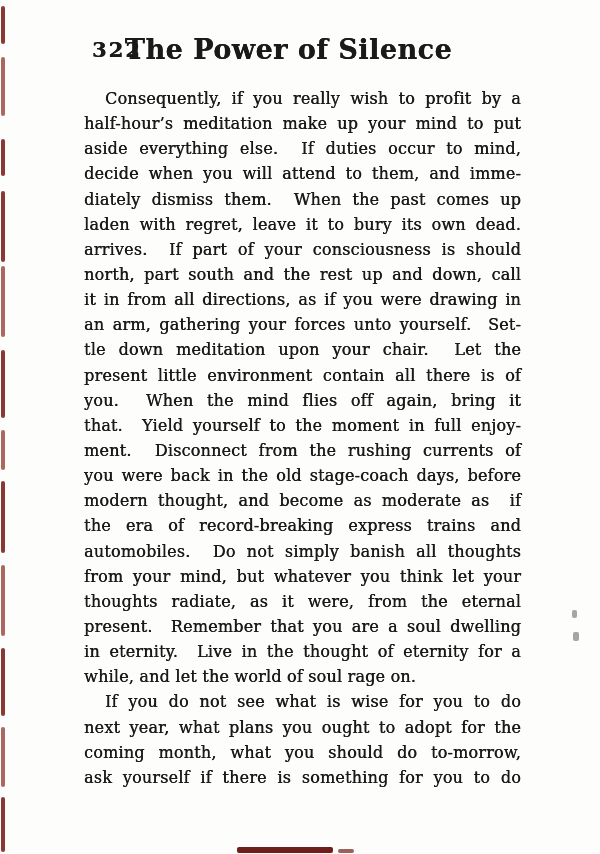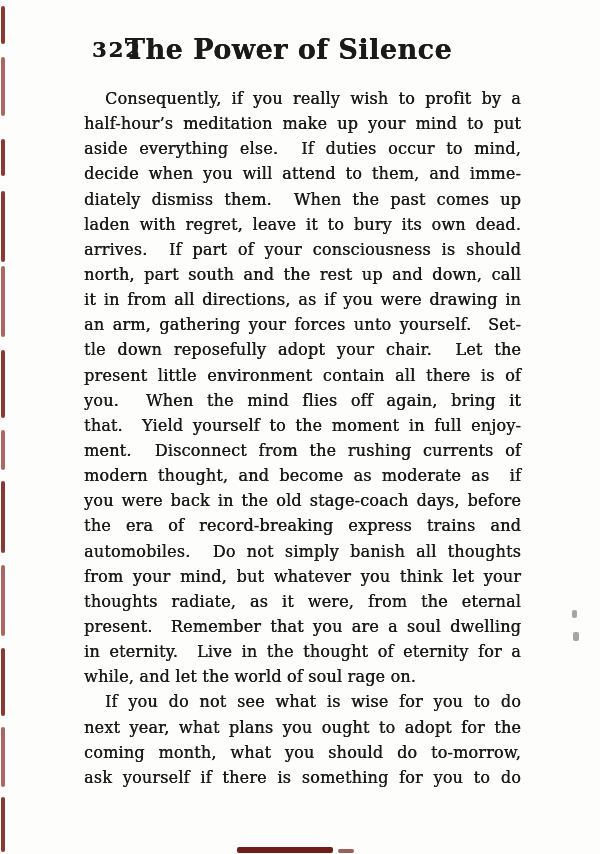--- a/index.html
+++ b/index.html
@@ -74,27 +74,27 @@
       <div class="line indent">Consequently, if you really wish to profit by a</div>
       <div class="line">half-hour’s meditation make up your mind to put</div>
       <div class="line">aside everything else.  If duties occur to mind,</div>
       <div class="line">decide when you will attend to them, and imme-</div>
       <div class="line">diately dismiss them.  When the past comes up</div>
       <div class="line">laden with regret, leave it to bury its own dead.</div>
       <div class="line">arrives.  If part of your consciousness is should</div>
       <div class="line">north, part south and the rest up and down, call</div>
       <div class="line">it in from all directions, as if you were drawing in</div>
       <div class="line">an arm, gathering your forces unto yourself.  Set-</div>
-      <div class="line">tle down reposefully adopt your chair.  Let the</div>
+      <div class="line">tle down meditation upon your chair.  Let the</div>
       <div class="line">present little environment contain all there is of</div>
       <div class="line">you.  When the mind flies off again, bring it</div>
       <div class="line">that.  Yield yourself to the moment in full enjoy-</div>
       <div class="line">ment.  Disconnect from the rushing currents of</div>
+      <div class="line">you were back in the old stage-coach days, before</div>
       <div class="line">modern thought, and become as moderate as  if</div>
-      <div class="line">you were back in the old stage-coach days, before</div>
       <div class="line">the era of record-breaking express trains and</div>
       <div class="line">automobiles.  Do not simply banish all thoughts</div>
       <div class="line">from your mind, but whatever you think let your</div>
       <div class="line">thoughts radiate, as it were, from the eternal</div>
       <div class="line">present.  Remember that you are a soul dwelling</div>
       <div class="line">in eternity.  Live in the thought of eternity for a</div>
       <div class="line endpara">while, and let the world of soul rage on.</div>
     </div>
     <div>
       <div class="line indent">If you do not see what is wise for you to do</div>

